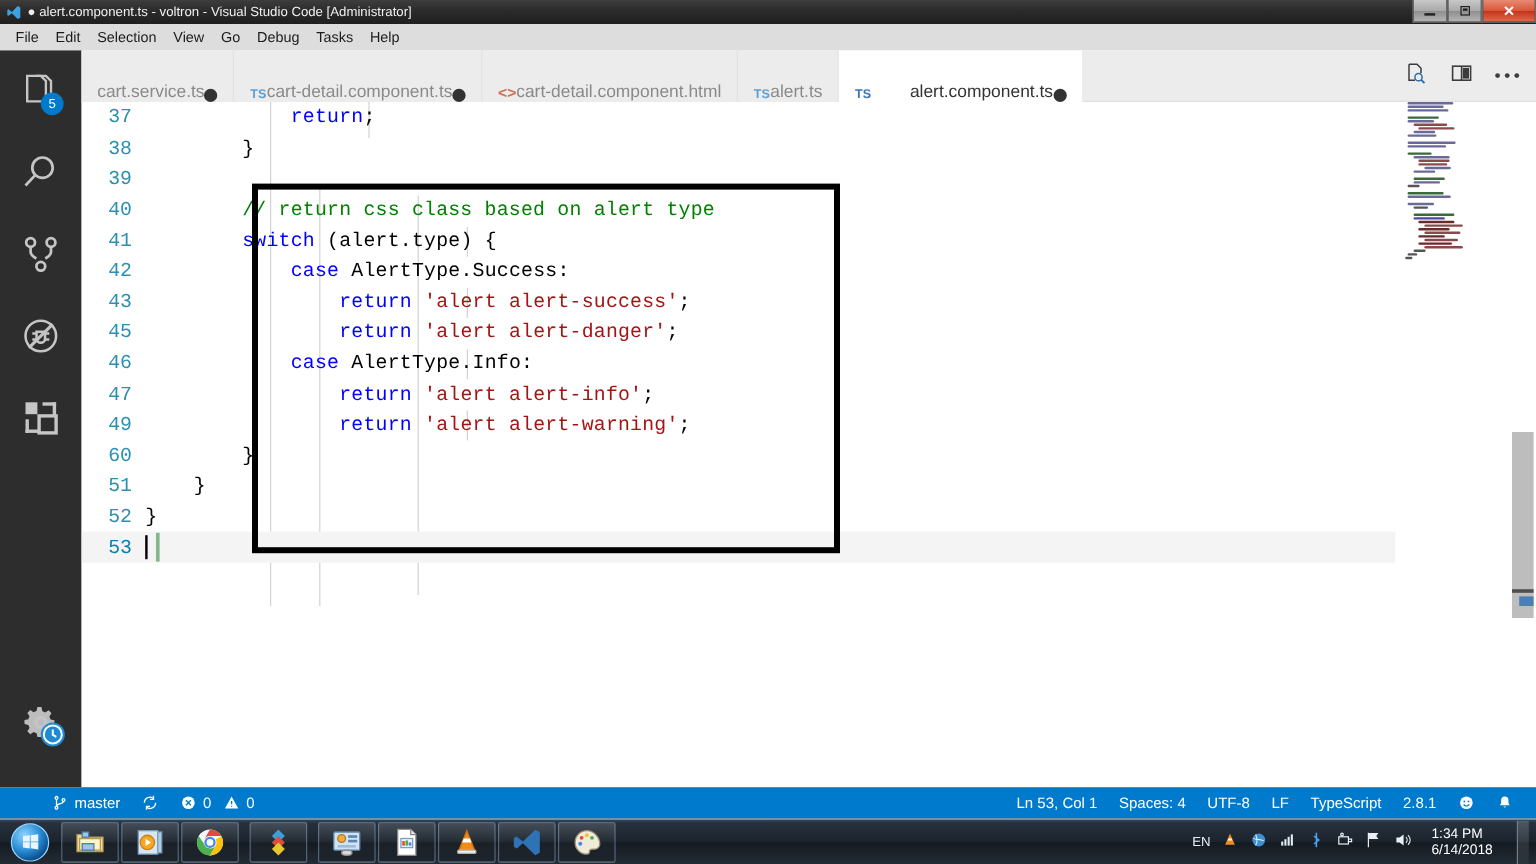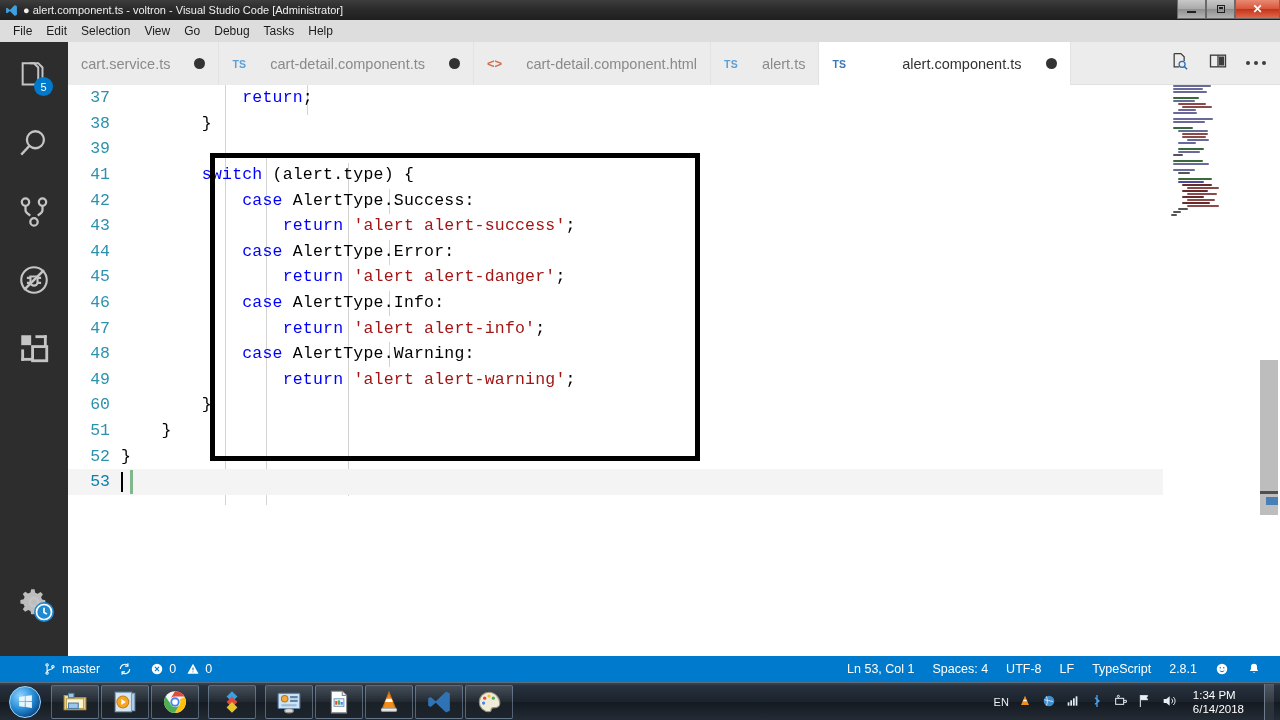--- a/index.html
+++ b/index.html
@@ -80,21 +80,21 @@
     background: #1f8ad2; display:flex; align-items:center; justify-content:center;
   }
 
   
   .tabbar {
     position: absolute; left: 68px; top: 42px; width: 1212px; height: 43px;
     background: #ececec; display: flex; align-items: stretch;
     border-bottom: 1px solid #e0e0e0;
   }
   .tab {
-    display: flex; align-items: center; gap: 24px;
+    display: flex; align-items: flex-end; gap: 0;
     padding: 0 13px; height: 43px; position: relative;
     background: #ececec; border-right: 1px solid #e2e2e2;
     white-space: nowrap;
   }
   .tab.active { background: #ffffff; }
   .tab-label { font-size: 14.5px; color: #8a8a8a; }
   .tab.active .tab-label { color: #333333; margin-left: 32px; }
   .tab-ts { font-size: 10.5px; font-weight: bold; color: #5e9fd4; letter-spacing: .2px; }
   .tab.active .tab-ts { color: #3a78b5; }
   .tab-html { font-size: 13px; color: #d06e4e; font-weight: bold; }
@@ -384,50 +384,46 @@
           </div>
           <div class="line">
             <div class="gutter">38</div>
             <div class="code"><span>        }</span></div>
           </div>
           <div class="line">
             <div class="gutter">39</div>
             <div class="code"><span></span></div>
           </div>
           <div class="line">
+            <div class="gutter">40</div>
+            <div class="code"><span class="cm">        // return css class based on alert type</span></div>
+          </div>
+          <div class="line">
             <div class="gutter">41</div>
             <div class="code"><span>        </span><span class="ctl">switch</span><span> (alert.type) {</span></div>
           </div>
           <div class="line">
             <div class="gutter">42</div>
             <div class="code"><span>            </span><span class="ctl">case</span><span> AlertType.Success:</span></div>
           </div>
           <div class="line">
             <div class="gutter">43</div>
             <div class="code"><span>                </span><span class="ctl">return</span><span> </span><span class="str">'alert alert-success'</span><span>;</span></div>
           </div>
           <div class="line">
-            <div class="gutter">44</div>
-            <div class="code"><span>            </span><span class="ctl">case</span><span> AlertType.Error:</span></div>
-          </div>
-          <div class="line">
             <div class="gutter">45</div>
             <div class="code"><span>                </span><span class="ctl">return</span><span> </span><span class="str">'alert alert-danger'</span><span>;</span></div>
           </div>
           <div class="line">
             <div class="gutter">46</div>
             <div class="code"><span>            </span><span class="ctl">case</span><span> AlertType.Info:</span></div>
           </div>
           <div class="line">
             <div class="gutter">47</div>
             <div class="code"><span>                </span><span class="ctl">return</span><span> </span><span class="str">'alert alert-info'</span><span>;</span></div>
-          </div>
-          <div class="line">
-            <div class="gutter">48</div>
-            <div class="code"><span>            </span><span class="ctl">case</span><span> AlertType.Warning:</span></div>
           </div>
           <div class="line">
             <div class="gutter">49</div>
             <div class="code"><span>                </span><span class="ctl">return</span><span> </span><span class="str">'alert alert-warning'</span><span>;</span></div>
           </div>
           <div class="line">
             <div class="gutter">60</div>
             <div class="code"><span>        }</span></div>
           </div>
           <div class="line">

